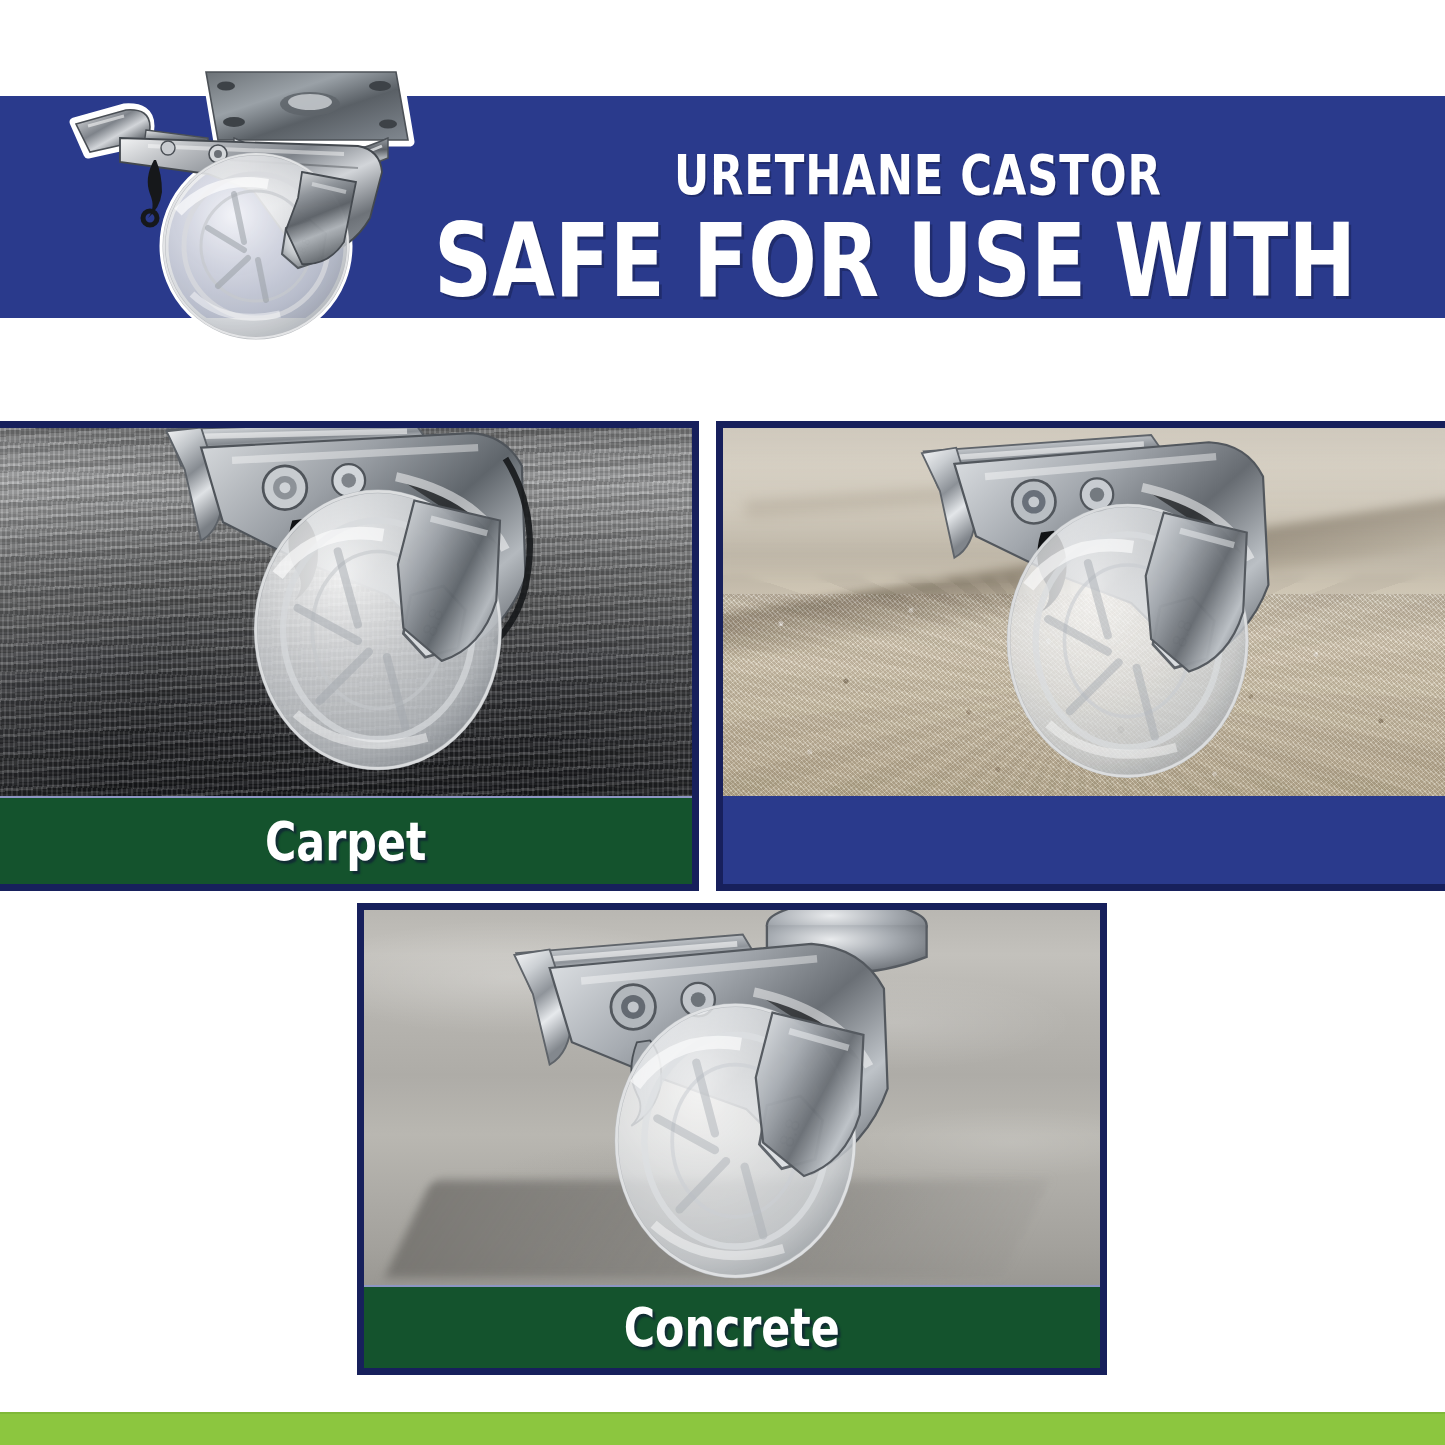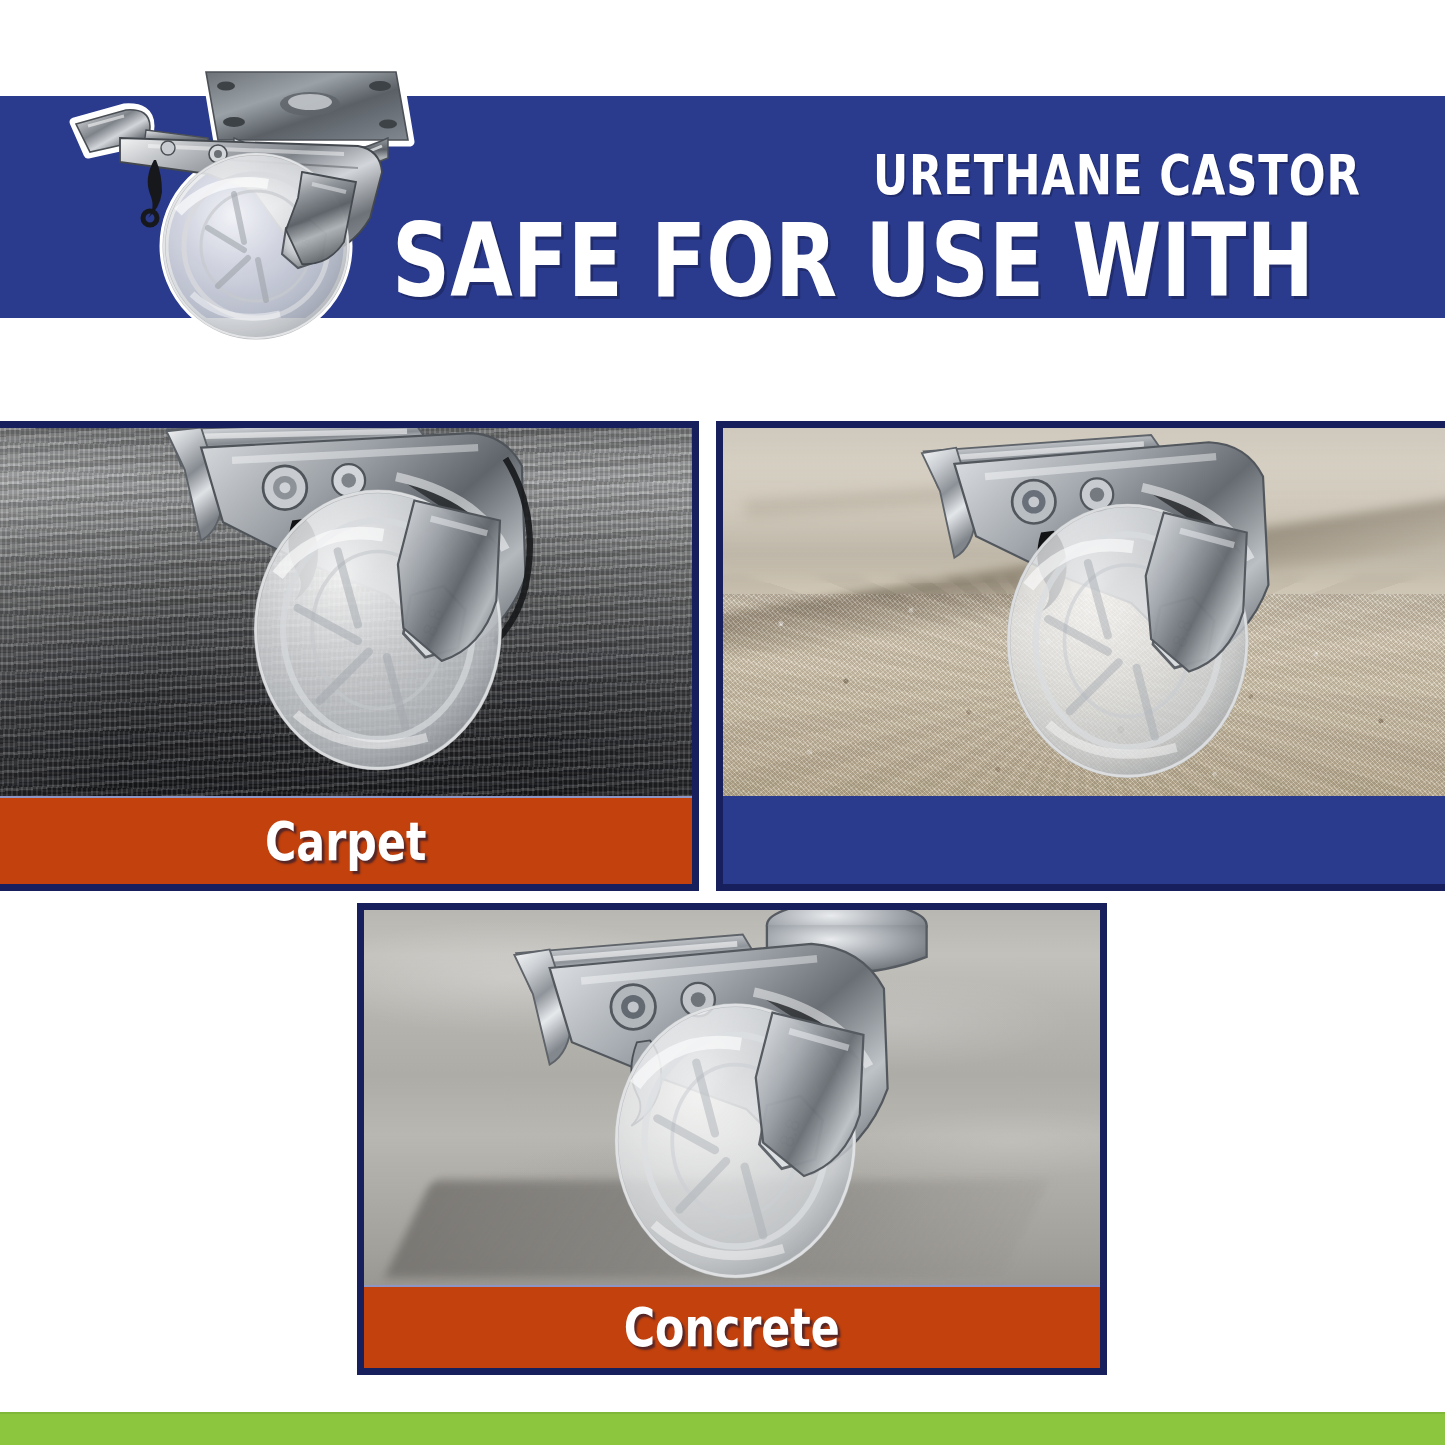--- a/index.html
+++ b/index.html
@@ -32,21 +32,21 @@
   }
   .header-text-wrap {
     position: absolute;
     left: 430px;
     top: 96px;
     width: 1010px;
     height: 268px;
     display: flex;
     flex-direction: column;
     justify-content: center;
-    align-items: flex-end;
+    align-items: center;
     padding-left: 45px;
     box-sizing: border-box;
   }
   .header-line1 {
     color: #ffffff;
     font-family: "Liberation Sans Narrow", "DejaVu Sans Condensed", "Liberation Sans", sans-serif;
     font-weight: bold;
     font-size: 56px;
     letter-spacing: 1px;
     line-height: 1.0;
@@ -109,21 +109,21 @@
     width: 100%;
     height: 368px;
     overflow: hidden;
   }
   .panel-concrete .panel-photo { height: 375px; }
 
   .panel-label {
     position: relative;
     width: 100%;
     height: calc(100% - 368px);
-    background: #c2410c;
+    background: #14532d;
     display: flex;
     align-items: center;
     justify-content: center;
     box-sizing: border-box;
     border-top: 2px solid #8d96c4;
   }
   .panel-concrete .panel-label { height: calc(100% - 375px); text-align: center; }
   .panel-label span {
     color: #ffffff;
     font-family: "Liberation Sans Narrow", "DejaVu Sans Condensed", "Liberation Sans", sans-serif;

